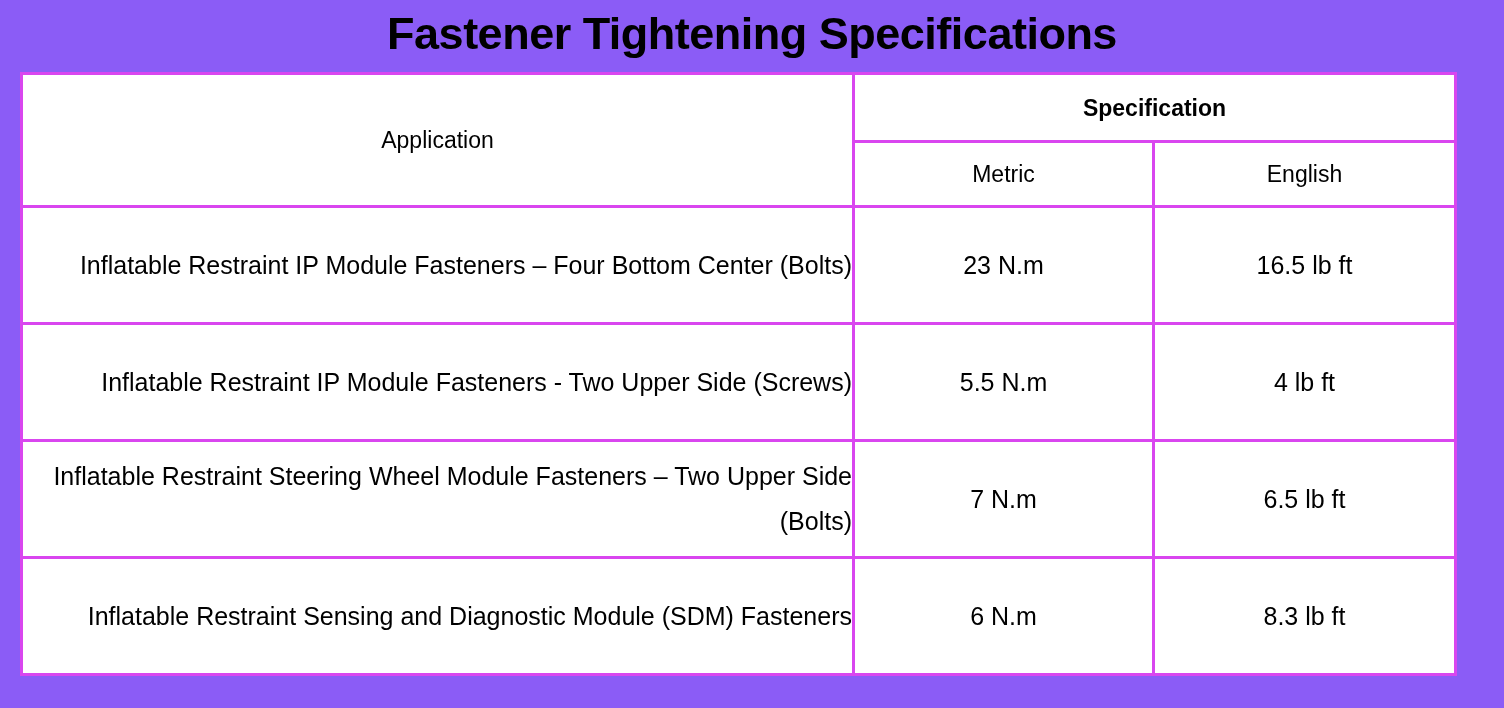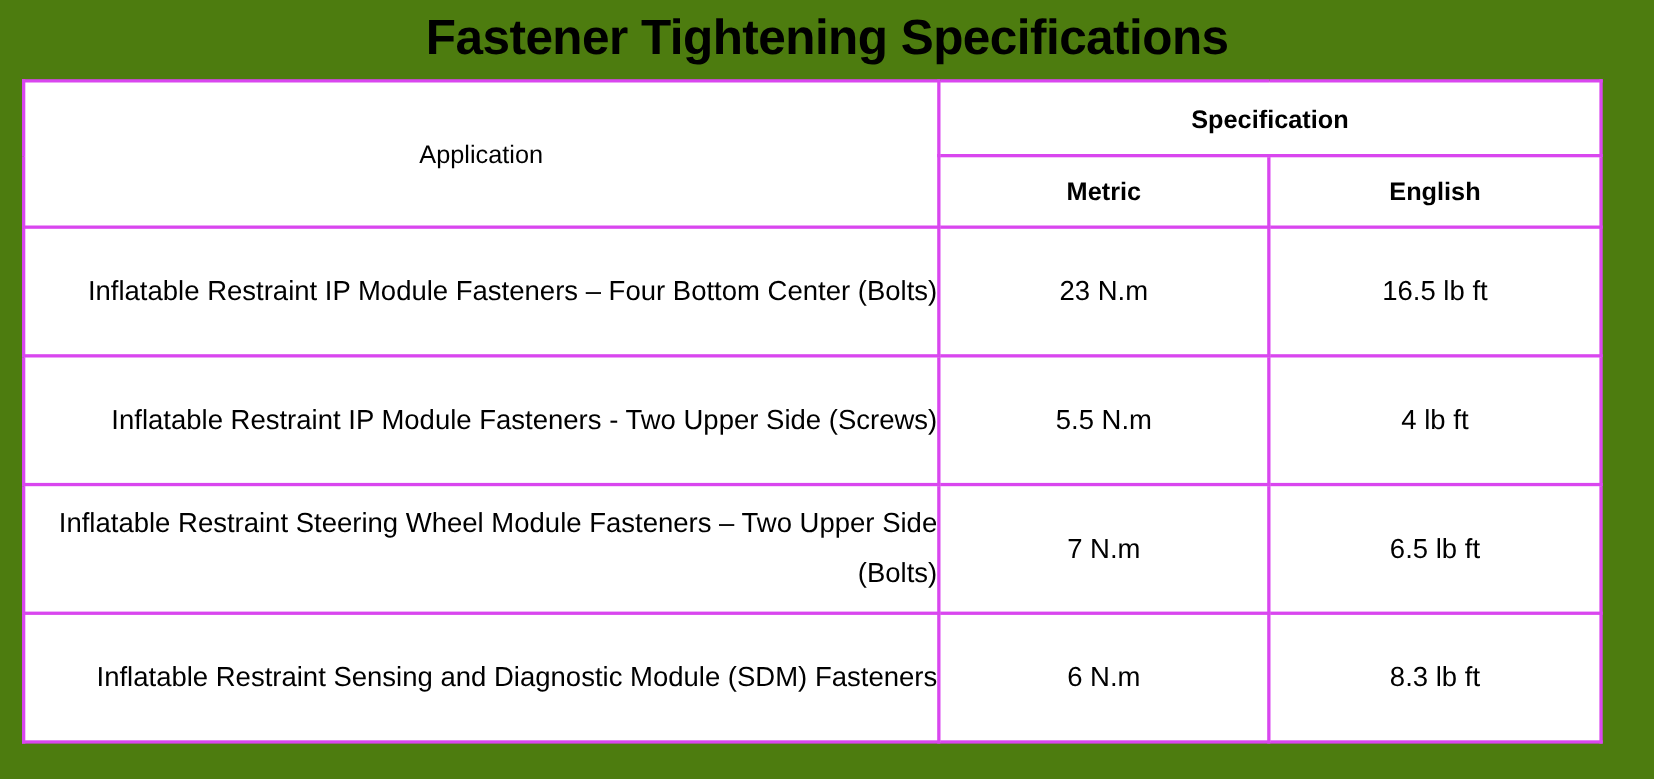--- a/index.html
+++ b/index.html
@@ -13,21 +13,21 @@
     overflow: hidden;
     font-family: "Liberation Sans", sans-serif;
     color: #000000;
     -webkit-font-smoothing: none;
   }
 
   .page {
     position: relative;
     width: 1504px;
     height: 708px;
-    background: #4d7c0f;
+    background: #8b5cf6;
   }
 
   
   .doc-title {
     position: absolute;
     left: 0;
     top: 6px;
     width: 1504px;
     text-align: center;
     font-family: "Liberation Sans", sans-serif;
@@ -71,21 +71,21 @@
     text-align: center;
     font-weight: normal;
     font-size: 23px;
     line-height: 28px;
     vertical-align: bottom;
     padding-bottom: 20px;
   }
   .hd-unit {
     height: 62px;
     text-align: center;
-    font-weight: bold;
+    font-weight: normal;
     font-size: 23px;
     line-height: 28px;
   }
 
   .cell-app {
     height: 114px;
     text-align: right;
     font-size: 25px;
     line-height: 45px;
     padding: 0 14px 0 15px;

